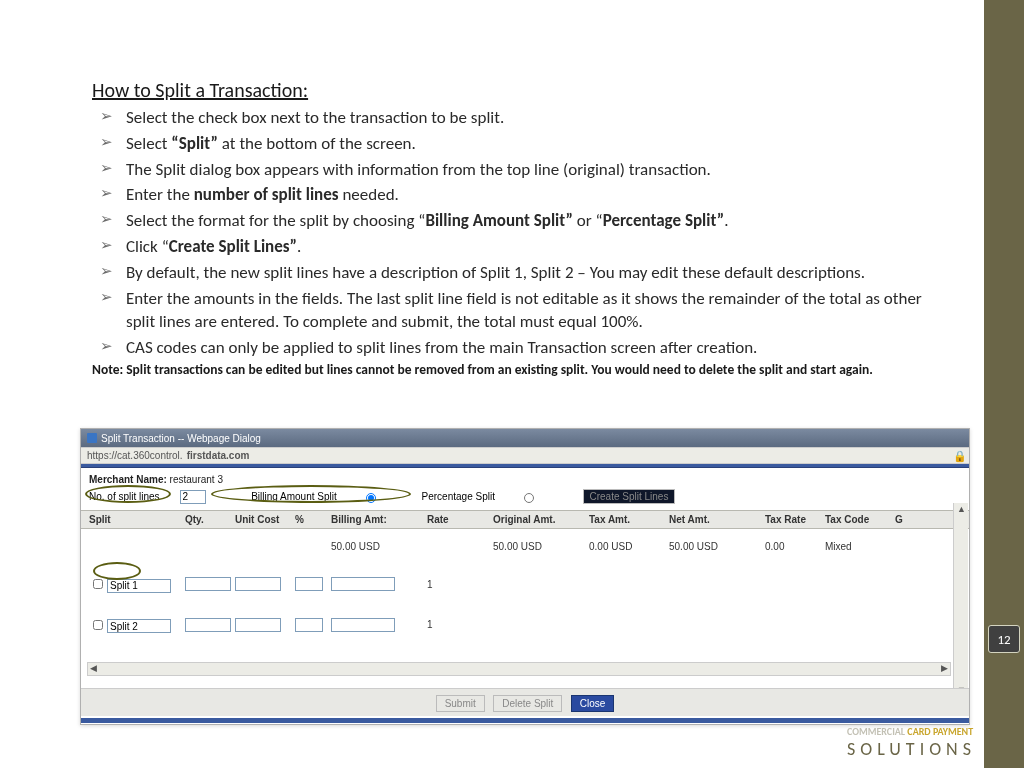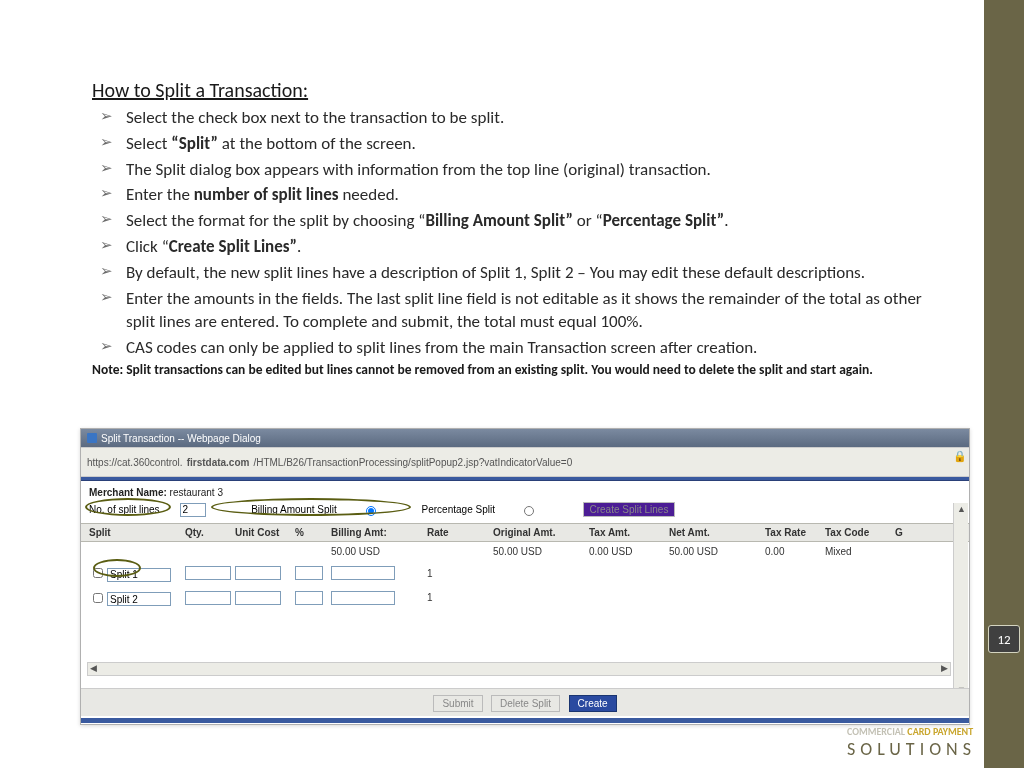--- a/index.html
+++ b/index.html
@@ -92,21 +92,21 @@
     height: 18px;
     color: #fff;
     font-size: 10px;
     padding: 2px 6px;
     display: flex;
     align-items: center;
     gap: 4px;
   }
   .ie-icon { width:10px; height:10px; background:#3a75c4; border-radius:1px; display:inline-block;}
   .addrbar {
-    height: 30px;
+    height: 17px;
     background: #ecece6;
     border-top:1px solid #ccc;
     border-bottom:1px solid #ccc;
     font-size: 10px;
     color:#555;
     padding: 1px 6px;
     display:flex;
     align-items:center;
     gap:4px;
     position:relative;
@@ -123,21 +123,21 @@
   .merchline .lbl{font-weight:bold;}
   .ctrlrow {
     font-size:10px; padding:2px 8px 6px 8px;
     display:flex; align-items:center; gap:20px;
     position:relative;
   }
   .txtmini{ width:26px; height:14px; border:1px solid #7f9db9; font-size:10px; padding:0 2px;}
   .radiolbl{ margin-right:4px;}
   .radio{ width:10px;height:10px; }
   .btn-disabled{
-    background:#4c1d95; color:#888; border:1px solid #bbb;
+    background:#0f172a; color:#888; border:1px solid #bbb;
     font-size:10px; padding:1px 6px;
   }
   .circle{
     position:absolute;
     border:2px solid #5a5d12;
     border-radius:50%;
     pointer-events:none;
   }
   .c1{ left:4px; top:-2px; width:86px; height:18px;}
   .c2{ left:130px; top:-2px; width:200px; height:18px;}
@@ -154,21 +154,21 @@
   .w-uc{width:60px;}
   .w-pct{width:36px;}
   .w-ba{width:96px;}
   .w-rate{width:66px;}
   .w-oa{width:96px;}
   .w-ta{width:80px;}
   .w-na{width:96px;}
   .w-tr{width:60px;}
   .w-tc{width:70px;}
   .datarow{
-    font-size:10px; color:#333; display:flex; padding:4px 8px;
+    font-size:10px; color:#333; display:flex; padding:12px 8px;
     align-items:center;
   }
   .cellinput{
     height:14px; border:1px solid #7f9db9; font-size:10px; width:46px; padding:0 2px;
   }
   .cellinput.wide{width:64px;}
   .chk{width:10px;height:10px;margin-right:4px;}
   .circle-row{display:flex;align-items:center;position:relative;}
   .c3{ left:12px; top:-2px; width:48px; height:18px; }
   .scroll-v{
@@ -232,21 +232,20 @@
 </div>
 
 <div class="shot">
   <div class="titlebar">
     <span class="ie-icon"></span>
     <span>Split Transaction -- Webpage Dialog</span>
   </div>
   <div class="addrbar">
     <span>https://cat.360control.</span>
       <b>firstdata.com</b>
-      <span>/HTML/B26/TransactionProcessing/splitPopup2.jsp?vatIndicatorValue=0</span>
     <span class="lock-icon">🔒</span>
   </div>
   <div class="blue-strip"></div>
   <div class="merchline">
     <span class="lbl">Merchant Name:</span>
     <span>restaurant 3</span>
   </div>
   <div class="ctrlrow">
     <div class="circle c1"></div>
     <div class="circle c2"></div>
@@ -316,21 +315,21 @@
         <span class="w-tr"></span>
         <span class="w-tc"></span>
       </div>
     </div>
   <div class="gap"></div>
   <div class="scroll-v"></div>
   <div class="scroll-h"></div>
   <div class="btnrow">
     <button class="btn-grey">Submit</button>
     <button class="btn-grey">Delete Split</button>
-    <button class="btn-close">Create</button>
+    <button class="btn-close">Close</button>
   </div>
   <div class="blue-strip2"></div>
 </div>
 
 <div class="brand">
   <div class="l1"><span class="faint">COMMERCIAL</span><span> CARD PAYMENT</span></div>
   <div class="l2">SOLUTIONS</div>
 </div>
 
 </body></html>

